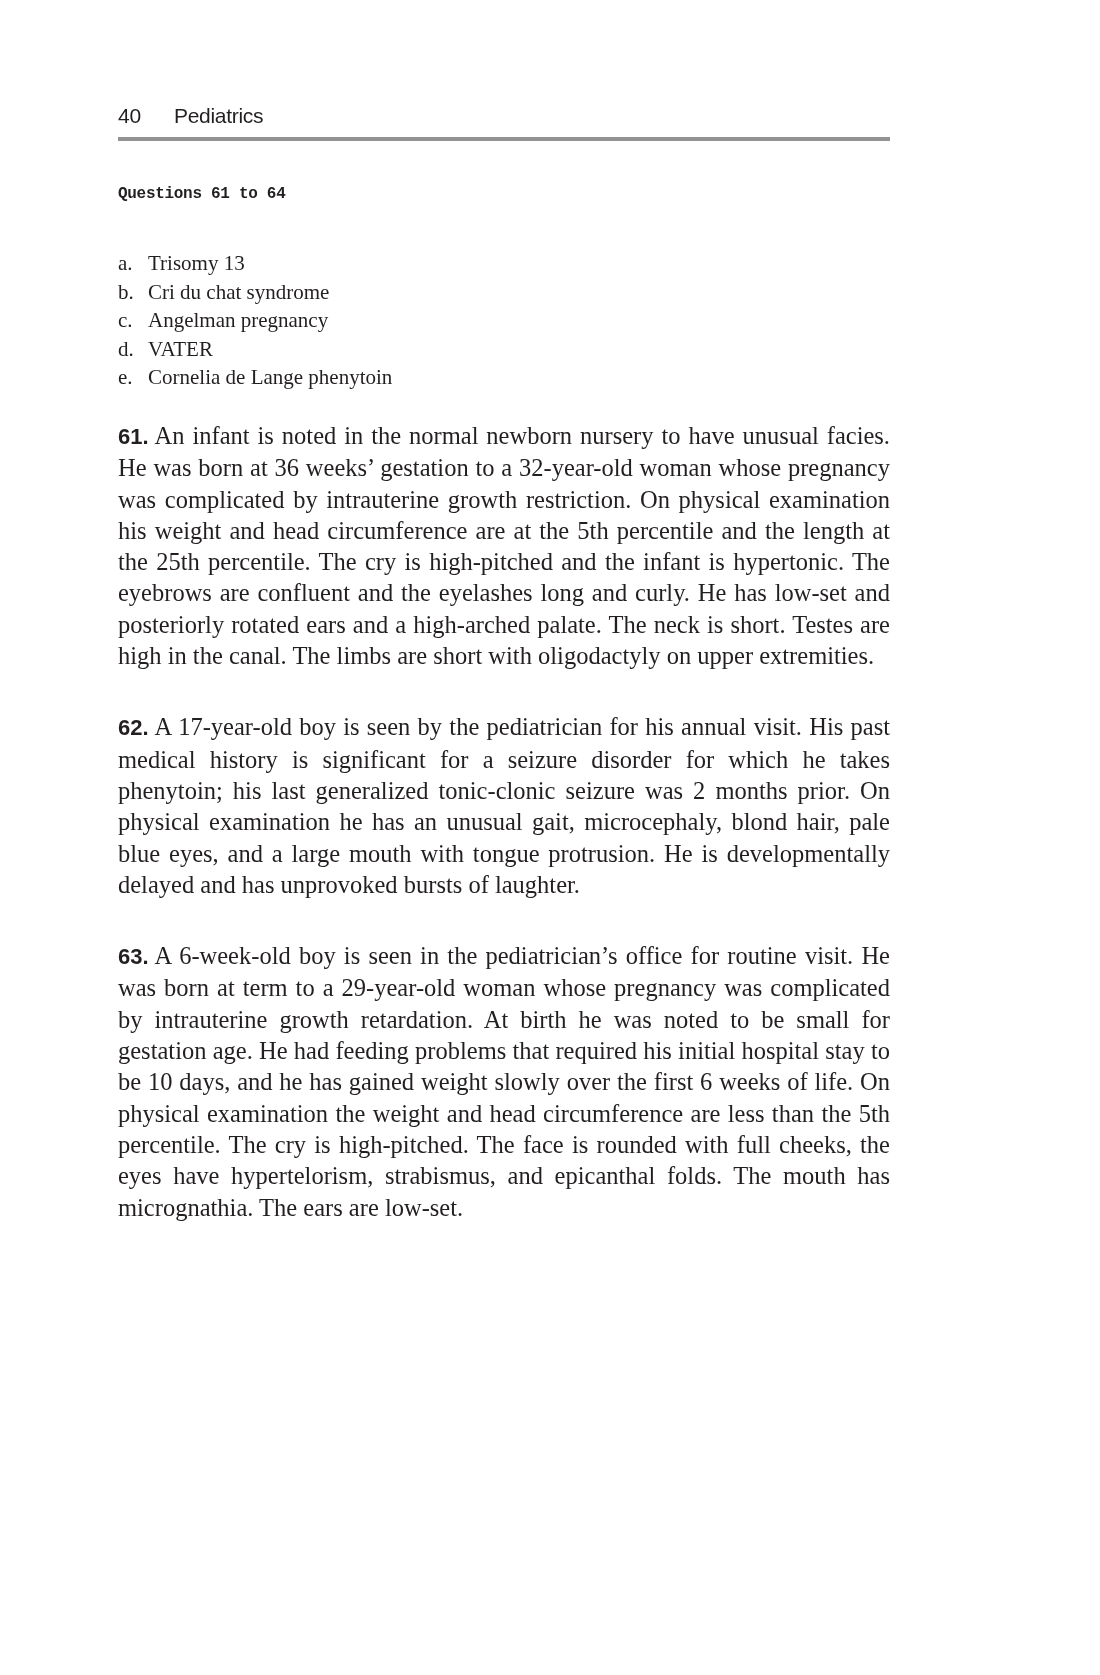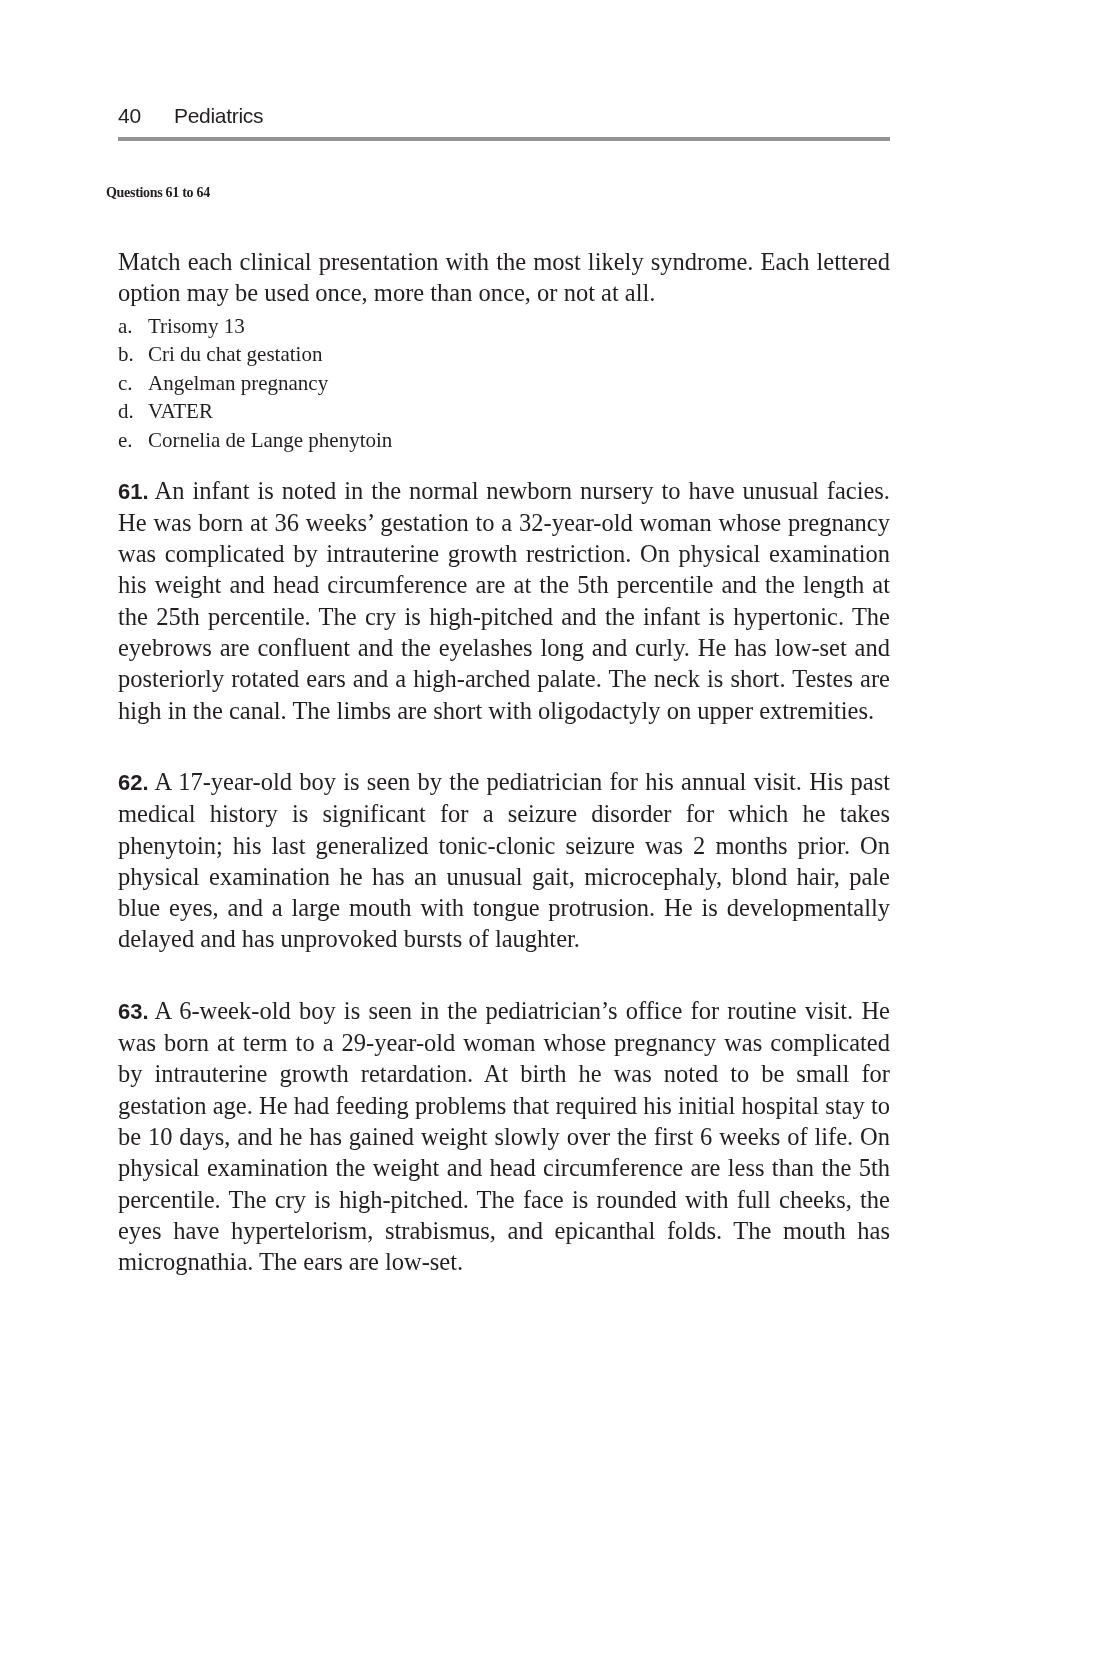--- a/index.html
+++ b/index.html
@@ -1,49 +1,48 @@
 <!DOCTYPE html>
 <html><head>
 <meta charset="utf-8">
 <style>
   html, body { margin: 0; padding: 0; background: #ffffff; }
   body { width: 1100px; height: 1675px; position: relative; overflow: hidden; color: #231f20; }
   .header { position: absolute; left: 118px; top: 104px; width: 772px; font-family: "Liberation Sans", sans-serif; font-weight: normal; font-size: 21px; letter-spacing: -0.3px; }
   .header .pg { display: inline-block; width: 56px; }
   .rule { position: absolute; left: 118px; top: 137px; width: 772px; height: 4px; background: #939393; }
-  .qtitle { position: absolute; left: 106px; top: 185px; font-family: Liberation Serif, serif; font-weight: bold; font-size: 14px; letter-spacing: -0.3px; }
+  .qtitle { position: absolute; left: 118px; top: 185px; font-family: Liberation Mono, monospace; font-weight: bold; font-size: 16px; letter-spacing: -0.3px; }
   .body { position: absolute; left: 118px; top: 246px; width: 772px; font-family: "Liberation Serif", serif; font-size: 24.5px; line-height: 31.3px; }
   .intro { margin: 0; text-align: justify; }
   .opts { list-style: none; margin: 3px 0 0 0; padding: 0; font-size: 21px; line-height: 28.6px; }
   .opts li { display: flex; }
   .opts .ol { width: 30px; }
   .q { margin: 40px 0 0 0; text-align: justify; }
   .q .num { font-family: "Liberation Sans", sans-serif; font-weight: bold; font-size: 22px; margin-right: 6px; }
-  .q1 { margin-top: 20px; }
+  .q1 { margin-top: 28px; }
 </style>
 </head>
 <body>
 
 <div class="header">
   <span class="pg">40</span><span>Pediatrics</span>
 </div>
 <div class="rule"></div>
 
 <div class="qtitle">Questions 61 to 64</div>
 
 <div class="body">
-  <p class="intro">Match each clinical presentation with the most likely syndrome. Each lettered option may be used once, more than once, or not at all.</p>
   <ul class="opts">
     <li>
         <span class="ol">a.</span>
         <span>Trisomy 13</span>
       </li>
     <li>
         <span class="ol">b.</span>
-        <span>Cri du chat gestation</span>
+        <span>Cri du chat syndrome</span>
       </li>
     <li>
         <span class="ol">c.</span>
         <span>Angelman pregnancy</span>
       </li>
     <li>
         <span class="ol">d.</span>
         <span>VATER</span>
       </li>
     <li>

